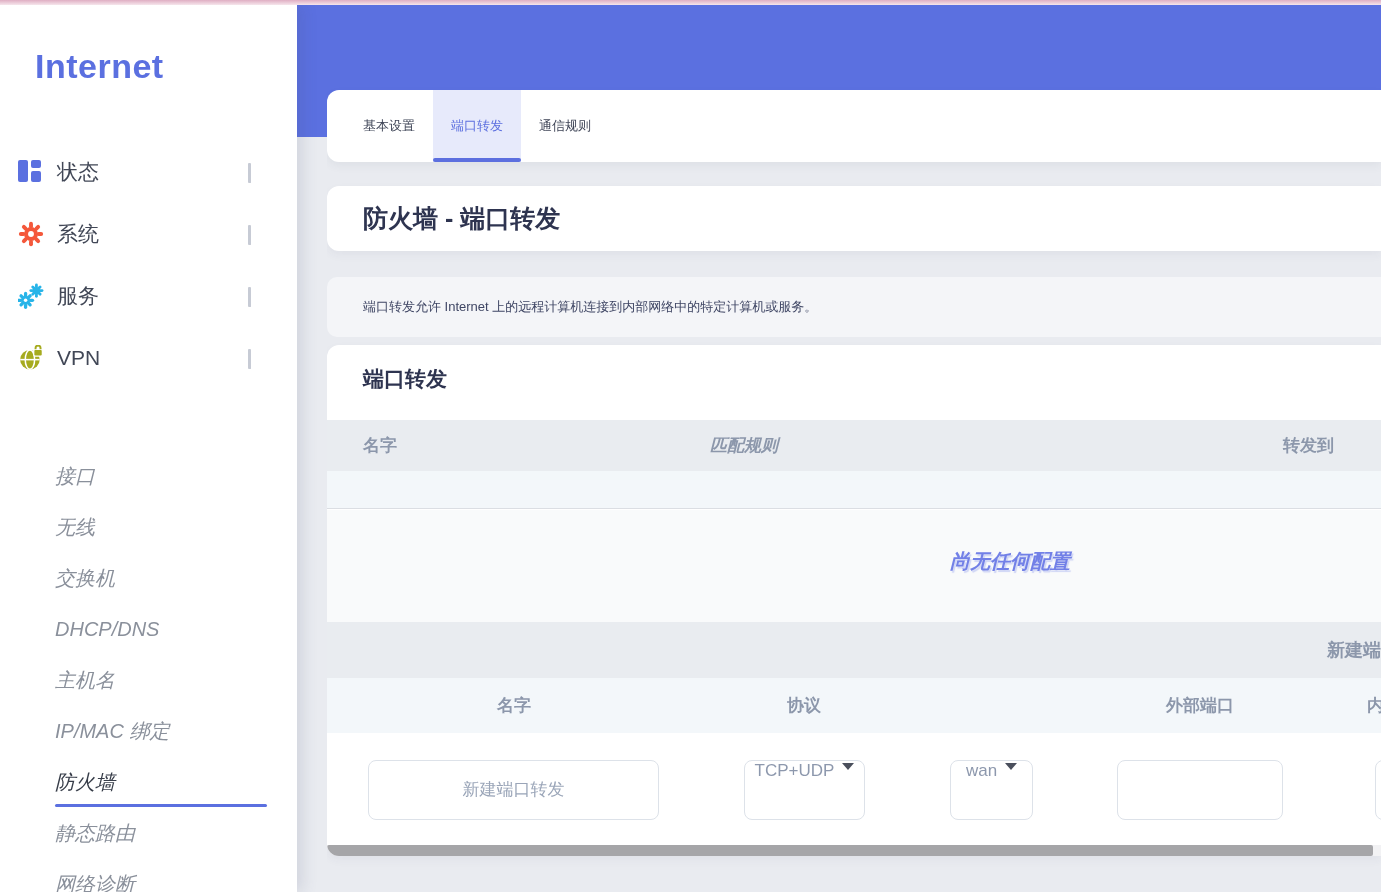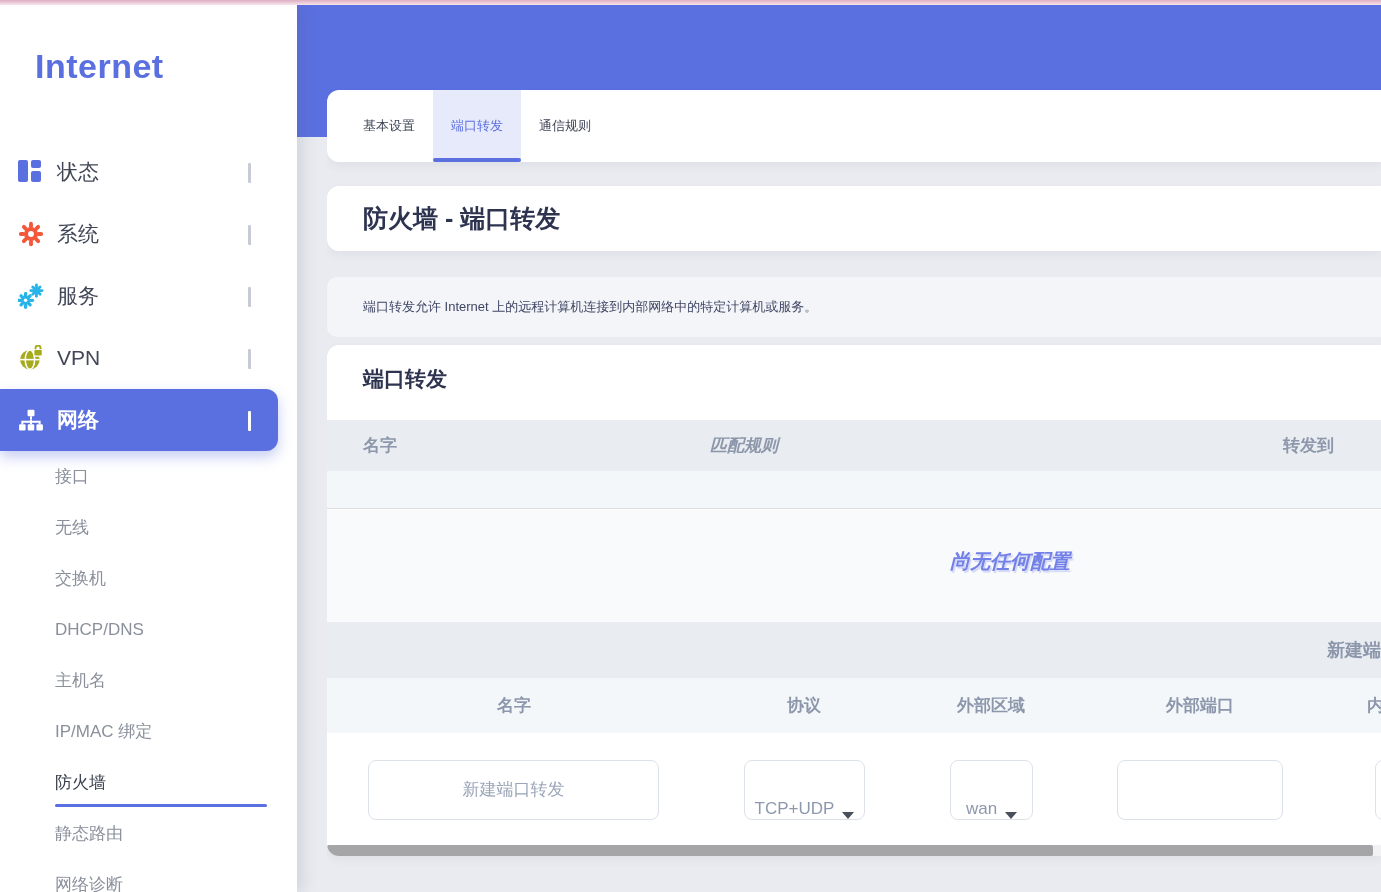--- a/index.html
+++ b/index.html
@@ -31,21 +31,21 @@
                       box-shadow:0 6px 14px rgba(91,112,224,.35); }
   .menu-item.active .mi-label { color:#ffffff; font-weight:bold; }
 
   .chev-r { width:9px; height:9px; border-right:3px solid #c7cbd5; border-bottom:3px solid #c7cbd5;
             transform:rotate(-45deg); border-radius:1px; }
   .chev-d { width:9px; height:9px; border-right:3px solid #ffffff; border-bottom:3px solid #ffffff;
             transform:rotate(45deg); border-radius:1px; margin-top:-4px; }
 
   .submenu { position:absolute; left:0; top:446px; width:297px; list-style:none; }
   .submenu-item { position:relative; height:51px; display:flex; align-items:center; cursor:pointer; }
-  .submenu-item .smi-label { position:absolute; left:55px; font-size:17px; color:#8a909b; }
+  .submenu-item .smi-label { position:absolute; left:55px; font-size:20px; color:#8a909b;font-style:italic; }
   .submenu-item.active .smi-label { color:#373d49; }
   .submenu-item.active::after { content:""; position:absolute; left:55px; width:212px; height:3px;
                                 bottom:1px; background:#5b70e0; border-radius:2px; }
 
   
   .icon-dash { position:relative; width:24px; height:24px; }
   .icon-dash i { position:absolute; background:#5b70e0; border-radius:2px; }
   .icon-dash .a { left:0;  top:1px;  width:10px; height:22px; }
   .icon-dash .b { left:13px; top:1px;  width:10px; height:8px; }
   .icon-dash .c { left:13px; top:12px; width:10px; height:11px; }
@@ -94,21 +94,21 @@
   .thead2 span { position:absolute; top:0; width:160px; margin-left:-80px; text-align:center;
                  line-height:55px; font-size:17px; font-weight:bold; color:#8c97ab; }
   .th2-0 { left:187px; } .th2-1 { left:477px; } .th2-2 { left:664px; } .th2-3 { left:873px; } .th2-4 { left:1074px; }
 
   .form-row { position:absolute; left:0; top:388px; width:2108px; height:112px; background:#ffffff; }
   .ctl { position:absolute; top:27px; height:60px; background:#ffffff; border:1px solid #dde2e9;
          border-radius:8px; font-size:17px; color:#555e70; }
   input.ctl { text-align:center; outline:none; }
   input.ctl::placeholder { color:#9aa5b8; }
   .ctl-name { left:41px; width:291px; }
-  .select { display:flex; align-items:flex-end; justify-content:center; gap:8px; cursor:pointer;
+  .select { display:flex; align-items:flex-start; justify-content:center; gap:8px; cursor:pointer;
             color:#8d98ad; }
   .ctl-proto { left:417px; width:121px; }
   .ctl-extzone { left:623px; width:83px; }
   .ctl-extport { left:790px; width:166px; }
   .ctl-intzone { left:1048px; width:150px; }
   .caret { width:0; height:0; border-left:6px solid transparent; border-right:6px solid transparent;
            border-top:7px solid #4a4f5c; margin-top:2px; }
 
   .hscroll { position:absolute; left:0; top:500px; width:1054px; height:11px; background:#f2f2f4; }
   .hscroll .thumb { position:absolute; left:0; top:0; width:1046px; height:11px; background:#a5a5a8;
@@ -192,37 +192,20 @@
             <circle cx="11" cy="13.5" r="9" fill="#a6ab1e"></circle>
             <ellipse cx="11" cy="13.5" rx="4.3" ry="9" fill="none" stroke="#ffffff" stroke-width="1.4"></ellipse>
             <line x1="2" y1="13.5" x2="20" y2="13.5" stroke="#ffffff" stroke-width="1.4"></line>
             <rect x="14.5" y="4" width="8" height="6.2" rx="1.4" fill="#a6ab1e" stroke="#ffffff" stroke-width="1.2"></rect>
             <path d="M16.2 4V2.8a2.3 2.3 0 0 1 4.6 0V4" fill="none" stroke="#a6ab1e" stroke-width="1.8"></path>
           </svg>
         </span>
         <span class="mi-label">VPN</span>
         <span class="mi-chev"><span class="chev-r"></span></span>
       </li>
-      <li class="menu-item active">
-        <span class="mi-icon">
-          <svg width="26" height="26" viewBox="0 0 24 24">
-            <g stroke="#ffffff" stroke-width="1.8" fill="none">
-              <path d="M12 8.5v3"></path>
-                <path d="M4 16v-2.4h16V16"></path>
-                <path d="M12 11.5V16"></path>
-            </g>
-            <rect x="8.8" y="2.5" width="6.4" height="6" rx="1" fill="#ffffff"></rect>
-            <rect x="1" y="16" width="6" height="5.8" rx="1" fill="#ffffff"></rect>
-            <rect x="9" y="16" width="6" height="5.8" rx="1" fill="#ffffff"></rect>
-            <rect x="17" y="16" width="6" height="5.8" rx="1" fill="#ffffff"></rect>
-          </svg>
-        </span>
-        <span class="mi-label">网络</span>
-        <span class="mi-chev"><span class="chev-d"></span></span>
-      </li>
     </ul>
 
     <ul class="submenu">
       <li class="submenu-item">
           <span class="smi-label">接口</span>
         </li>
       <li class="submenu-item">
           <span class="smi-label">无线</span>
         </li>
       <li class="submenu-item">
@@ -280,21 +263,20 @@
         <div class="empty-msg">尚无任何配置</div>
       </div>
 
       <div class="row-create">
         <div class="create-title">新建端口转发</div>
       </div>
 
       <div class="thead2">
         <span class="th2-0">名字</span>
         <span class="th2-1">协议</span>
-        <span class="th2-2">外部区域</span>
         <span class="th2-3">外部端口</span>
         <span class="th2-4">内部区域</span>
       </div>
 
       <div class="form-row">
         <input class="ctl ctl-name" type="text" placeholder="新建端口转发" style="">
         <div class="ctl select ctl-proto">
           <span>TCP+UDP</span>
           <span class="caret"></span>
         </div>

